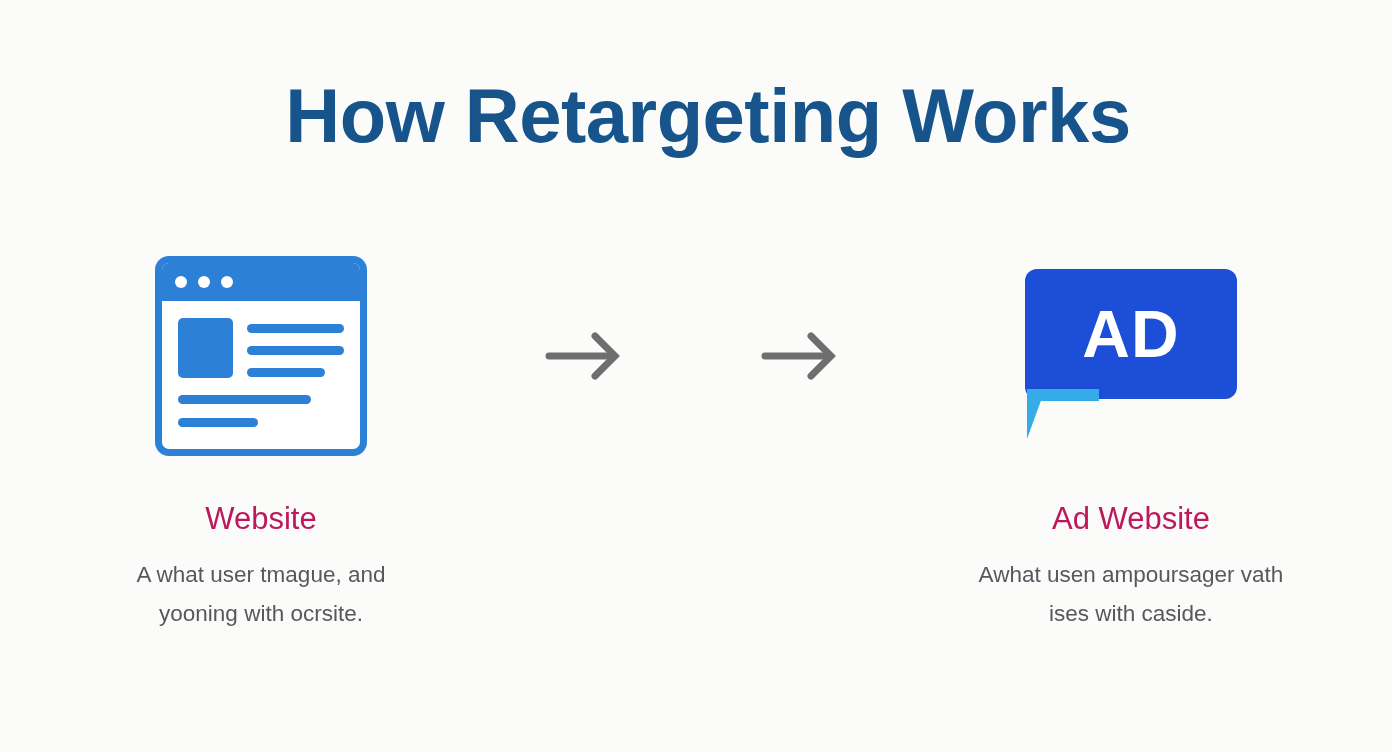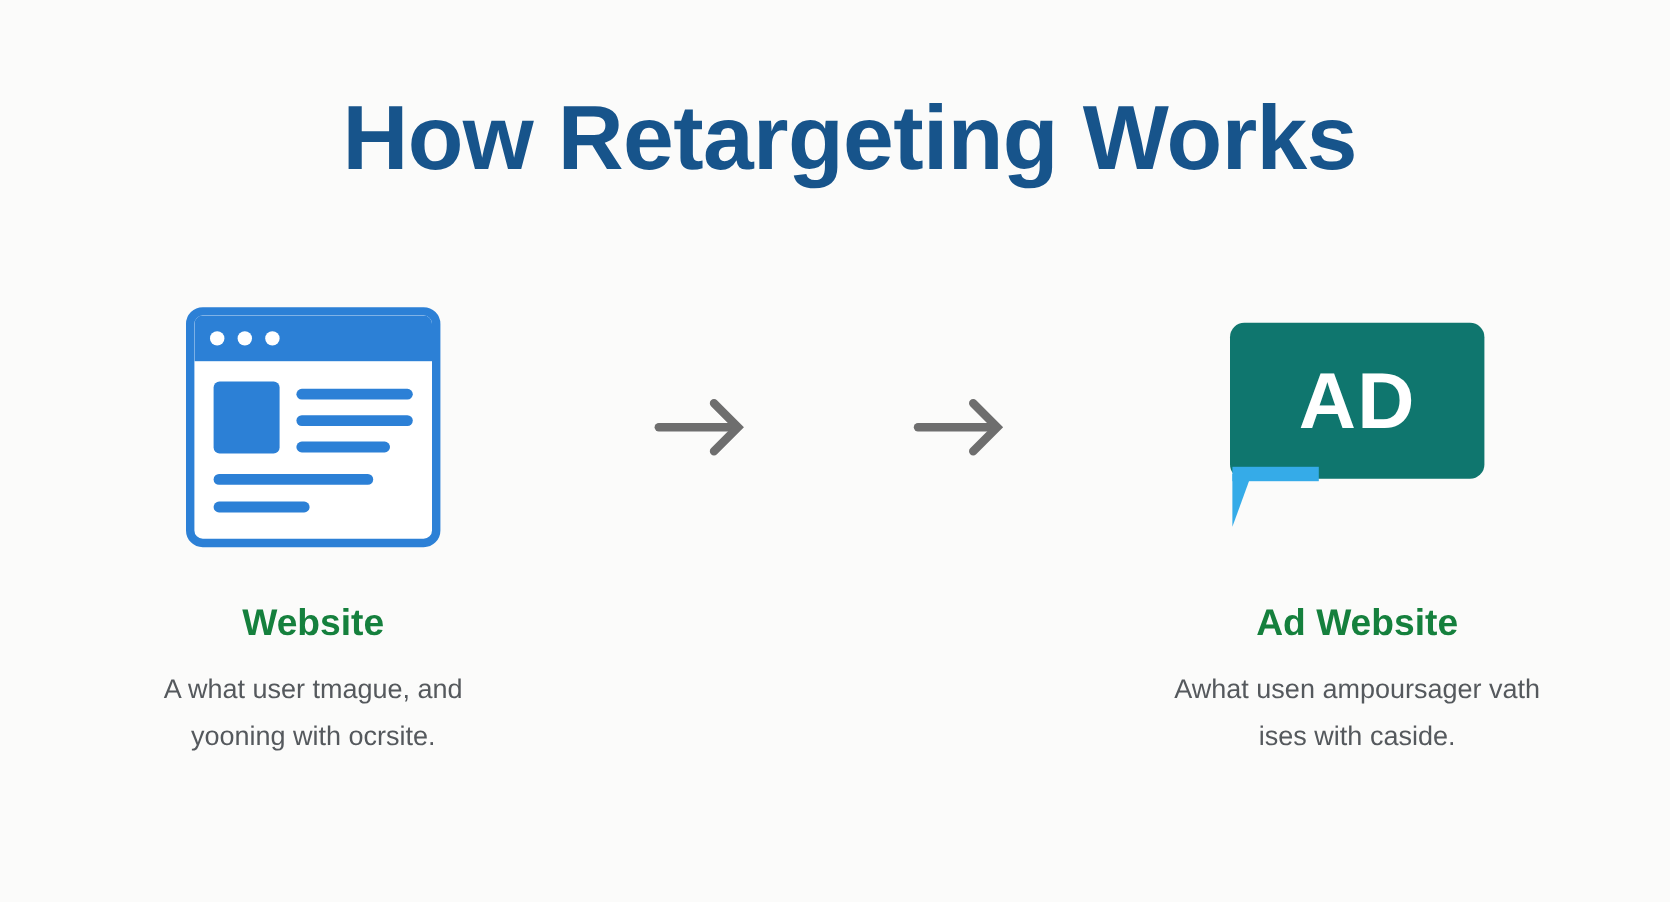--- a/index.html
+++ b/index.html
@@ -53,22 +53,22 @@
   }
   .icon-area {
     height: 232px;
     display: flex;
     align-items: center;
     justify-content: center;
   }
   .step-title {
     margin-top: 30px;
     font-size: 31px;
-    font-weight: bold;
-    color: #15803d;
+    font-weight: normal;
+    color: #be185d;
     text-align: center;
     line-height: 1.1;
   }
   .step-desc {
     margin-top: 20px;
     font-size: 22.5px;
     color: #55595d;
     text-align: center;
     line-height: 1.72;
     width: 330px;
@@ -184,21 +184,21 @@
     position: relative;
     width: 212px;
     height: 175px;
   }
   .ad-bubble {
     position: absolute;
     left: 0;
     top: 0;
     width: 212px;
     height: 130px;
-    background: #0f766e;
+    background: #1d4ed8;
     border-radius: 12px;
     display: flex;
     align-items: center;
     justify-content: center;
   }
   .ad-text {
     color: #ffffff;
     font-size: 66px;
     font-weight: bold;
     letter-spacing: 1px;

